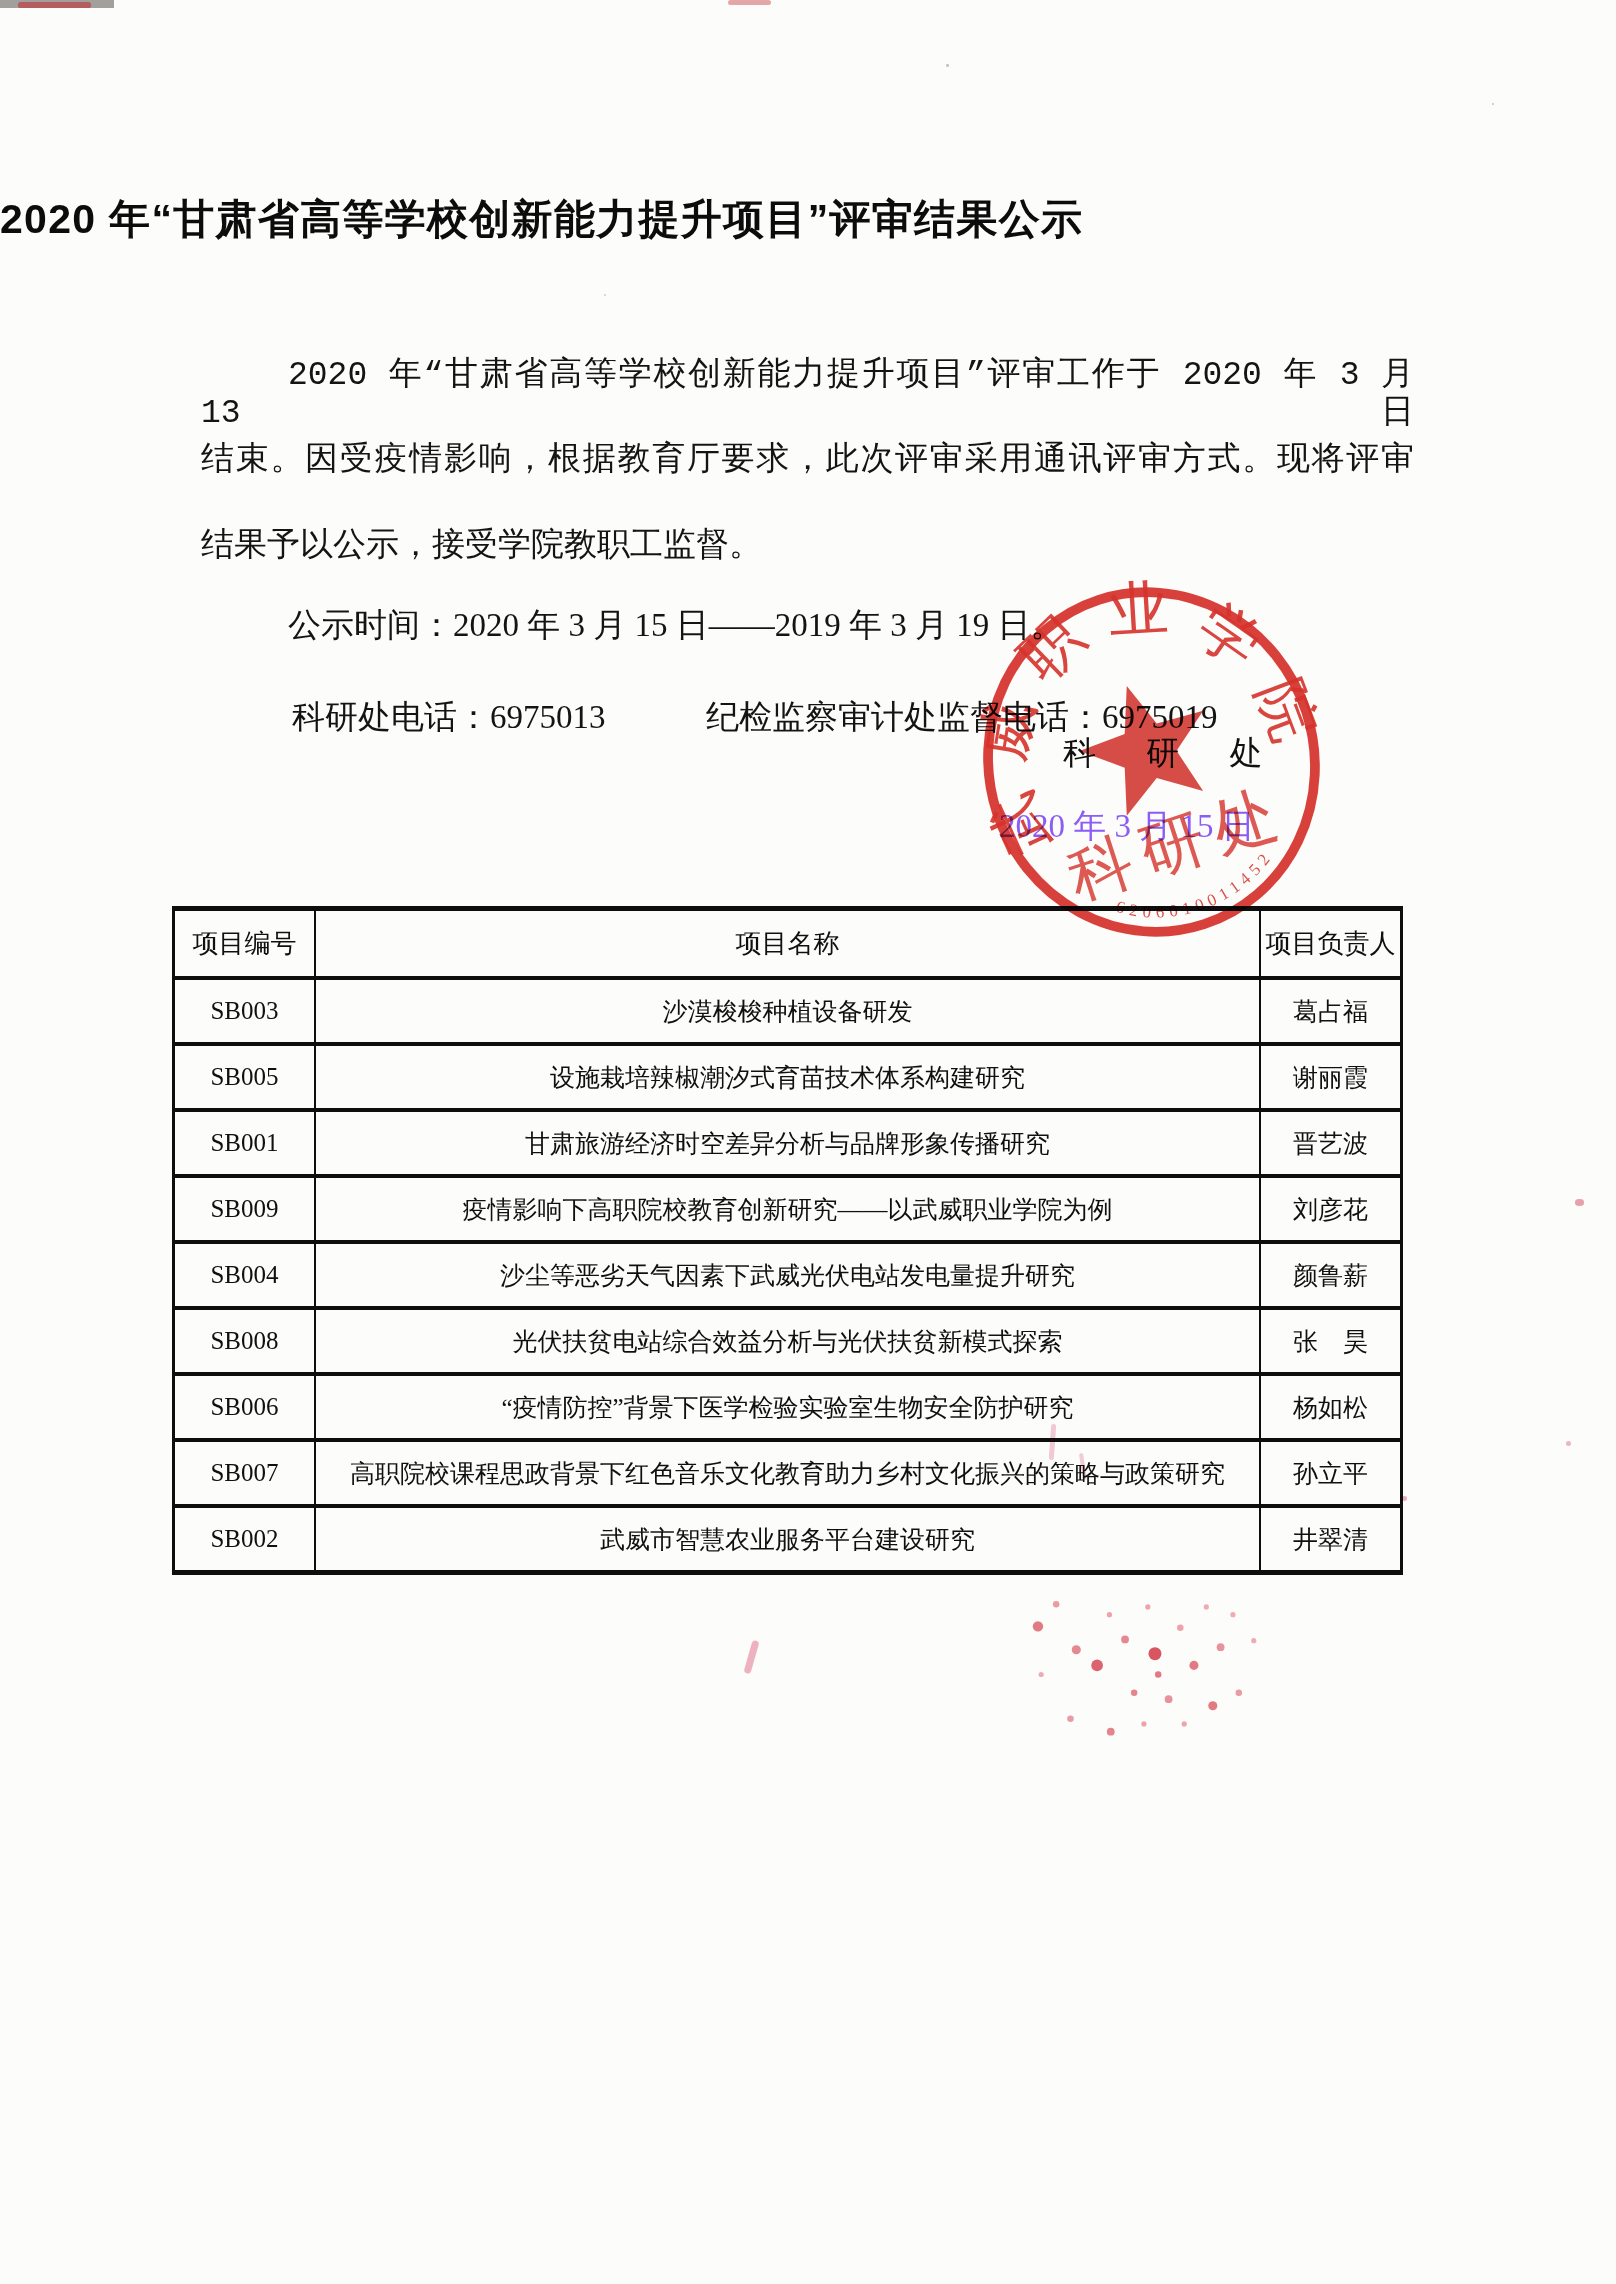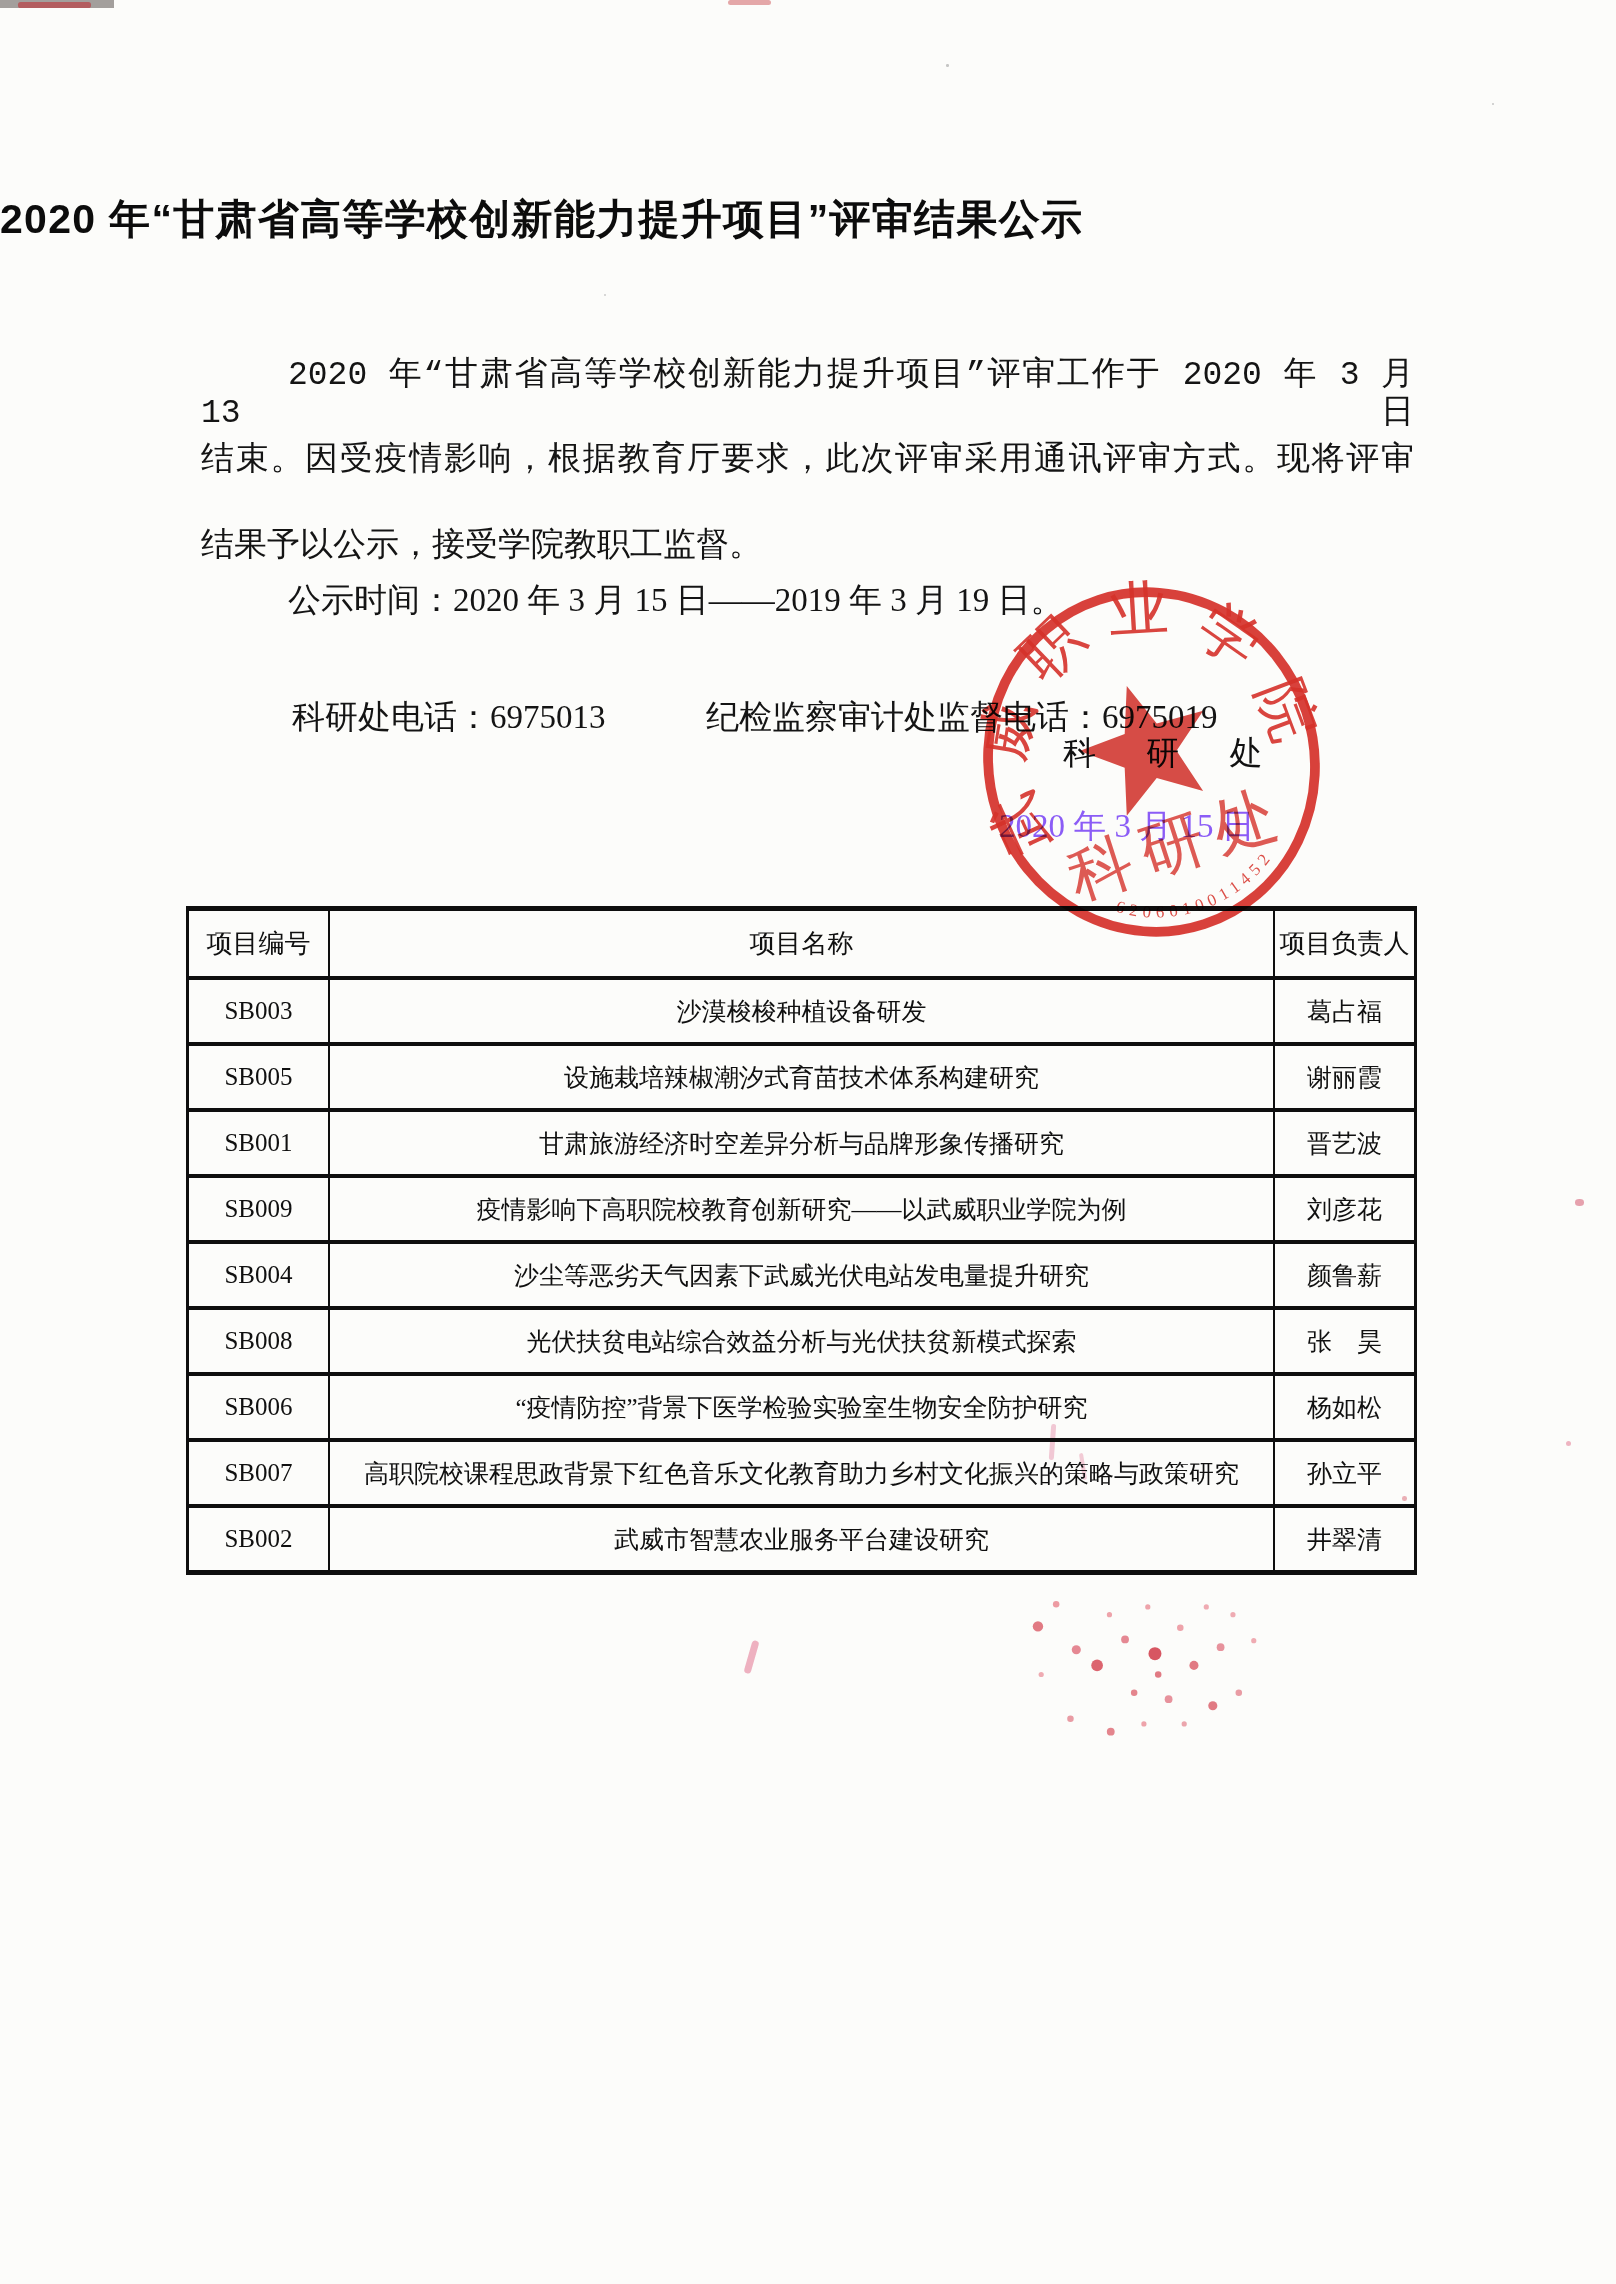--- a/index.html
+++ b/index.html
@@ -23,41 +23,41 @@
   .para-line{
     position:absolute;left:201px;width:1213px;
     font-size:33px;line-height:38px;color:#141414;
     text-align:justify;
   }
   .para-line.full{text-align-last:justify;font-family:Liberation Mono, monospace;}
   .indent{text-indent:87px;}
   .line1{top:357px;}
   .line2{top:442px;}
   .line3{top:525px;}
-  .line4{top:581px;}
+  .line4{top:606px;}
   .line5{top:698px;}
   .contact-right{position:absolute;left:505px;top:0;white-space:nowrap;}
   .contact-left{padding-left:91px;white-space:nowrap;}
   
   .sig-dept{
     position:absolute;left:1063px;top:731px;
     font-size:33px;letter-spacing:21px;color:#101010;white-space:nowrap;z-index:3;
   }
   .sig-date{
     position:absolute;left:999px;top:804px;
     font-size:33px;color:#8b5cf6;white-space:nowrap;z-index:3;
   }
   
   .stamp{
     position:absolute;left:969px;top:572px;width:365px;height:380px;
     mix-blend-mode:multiply;opacity:.94;z-index:5;pointer-events:none;
   }
   
   .result-table{
-    position:absolute;left:186px;top:906px;
+    position:absolute;left:172px;top:906px;
     border-collapse:collapse;table-layout:fixed;width:1221px;
     background:transparent;z-index:2;
   }
   .result-table th,.result-table td{
     border:2.6px solid #0e0e0e;
     border-top-width:4.6px;border-bottom-width:4.6px;
     text-align:center;vertical-align:middle;
     padding:0;overflow:hidden;
     font-size:25px;color:#101010;
   }

